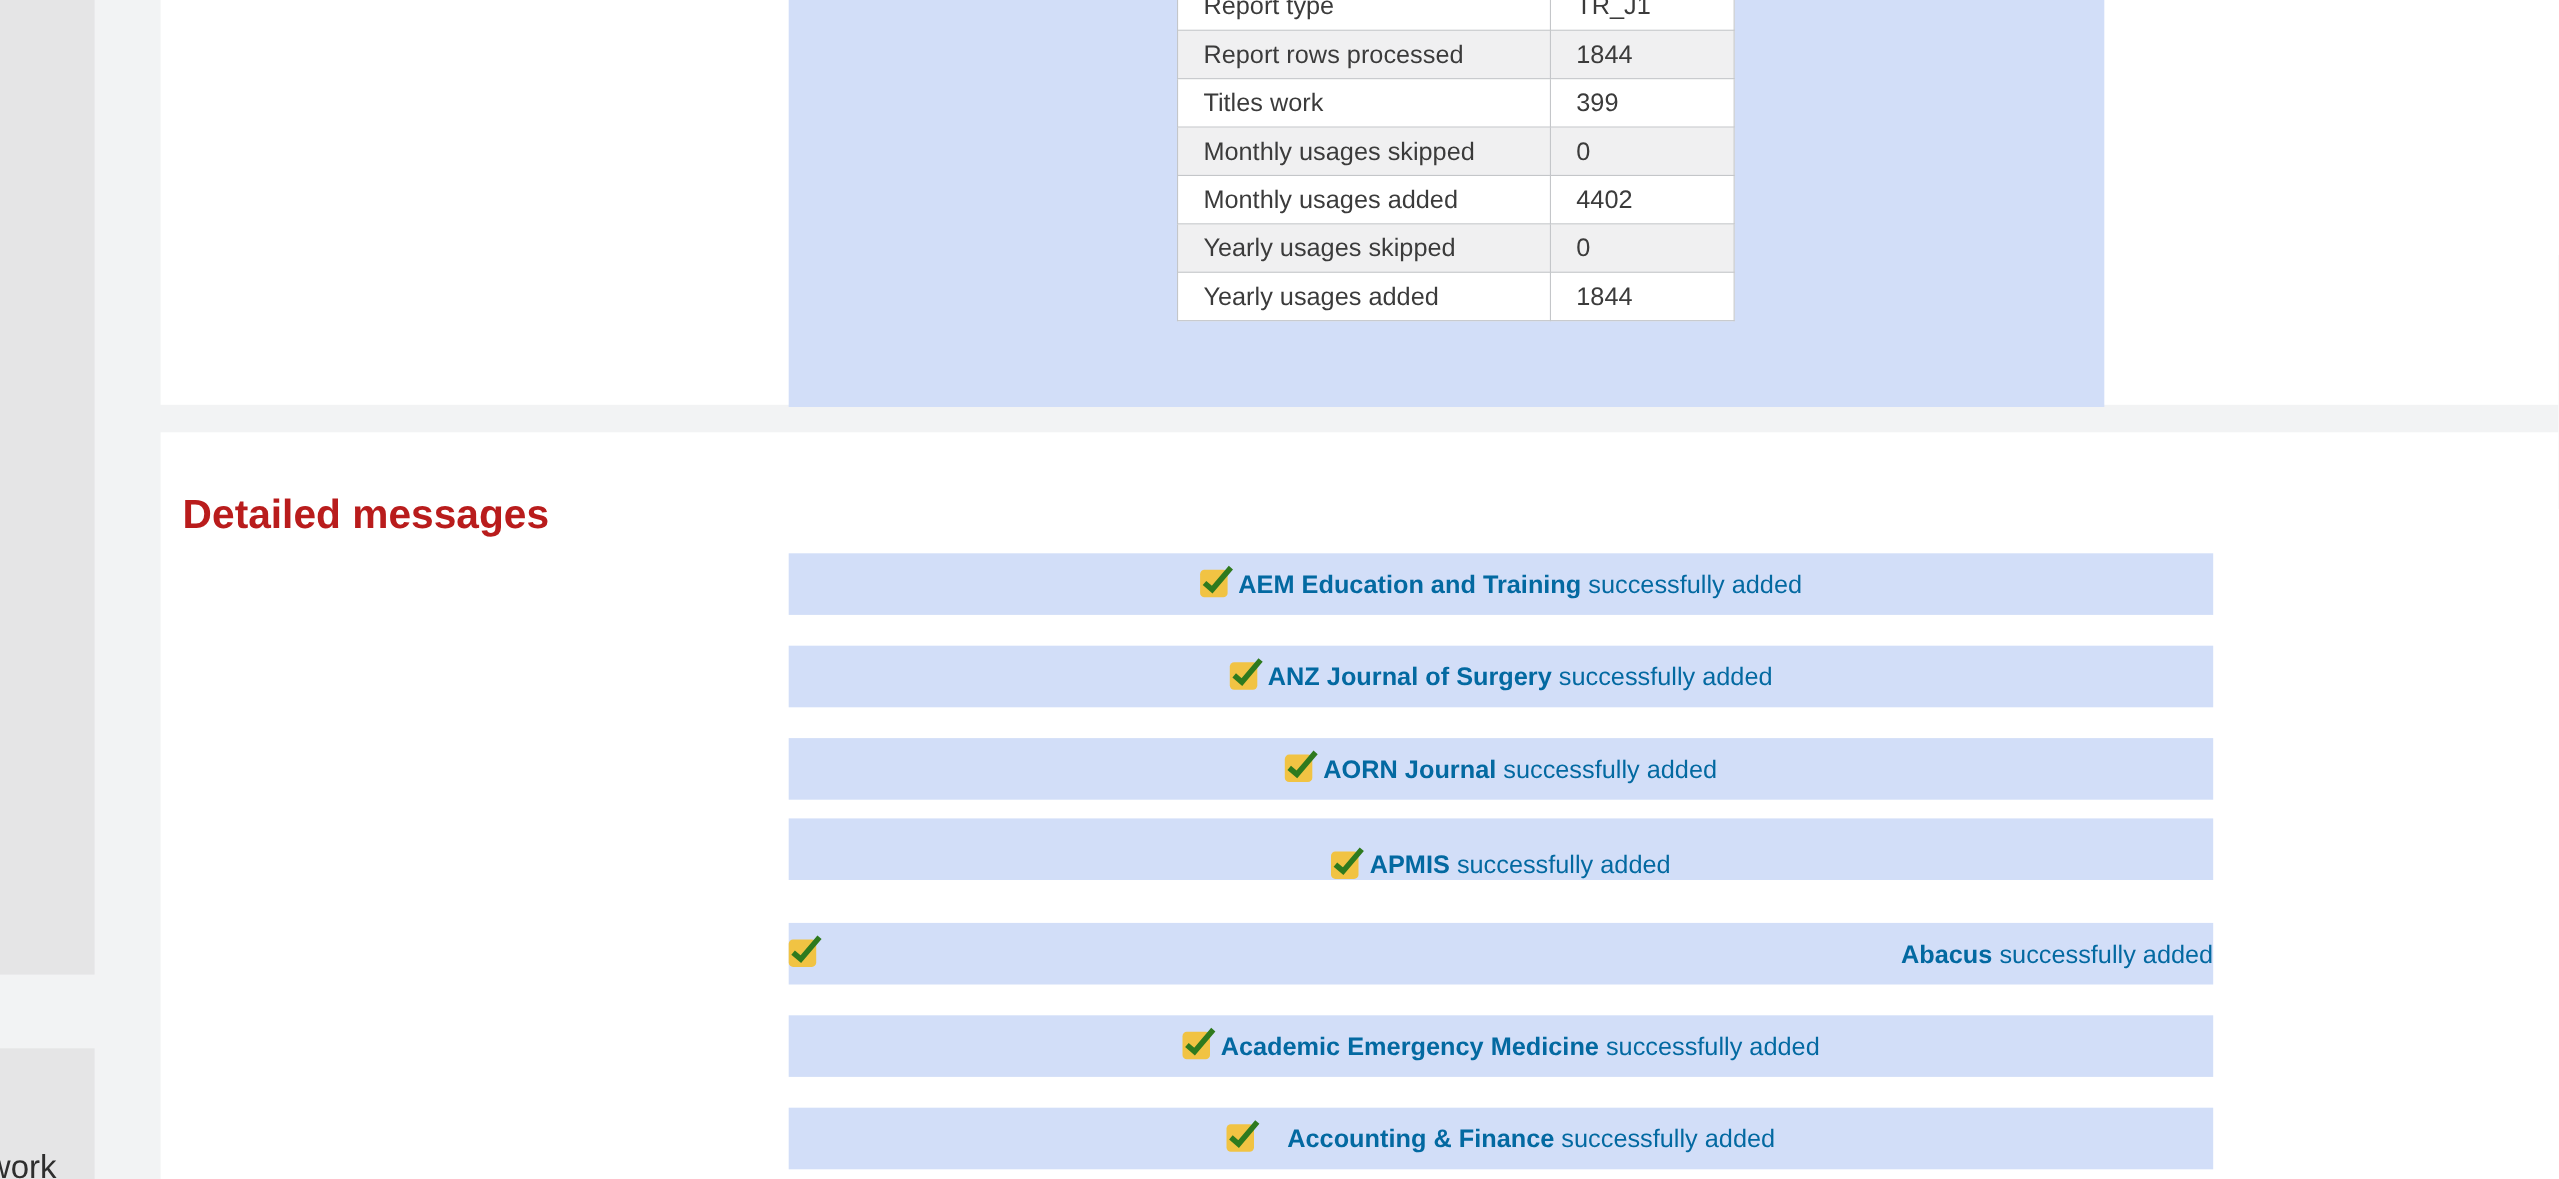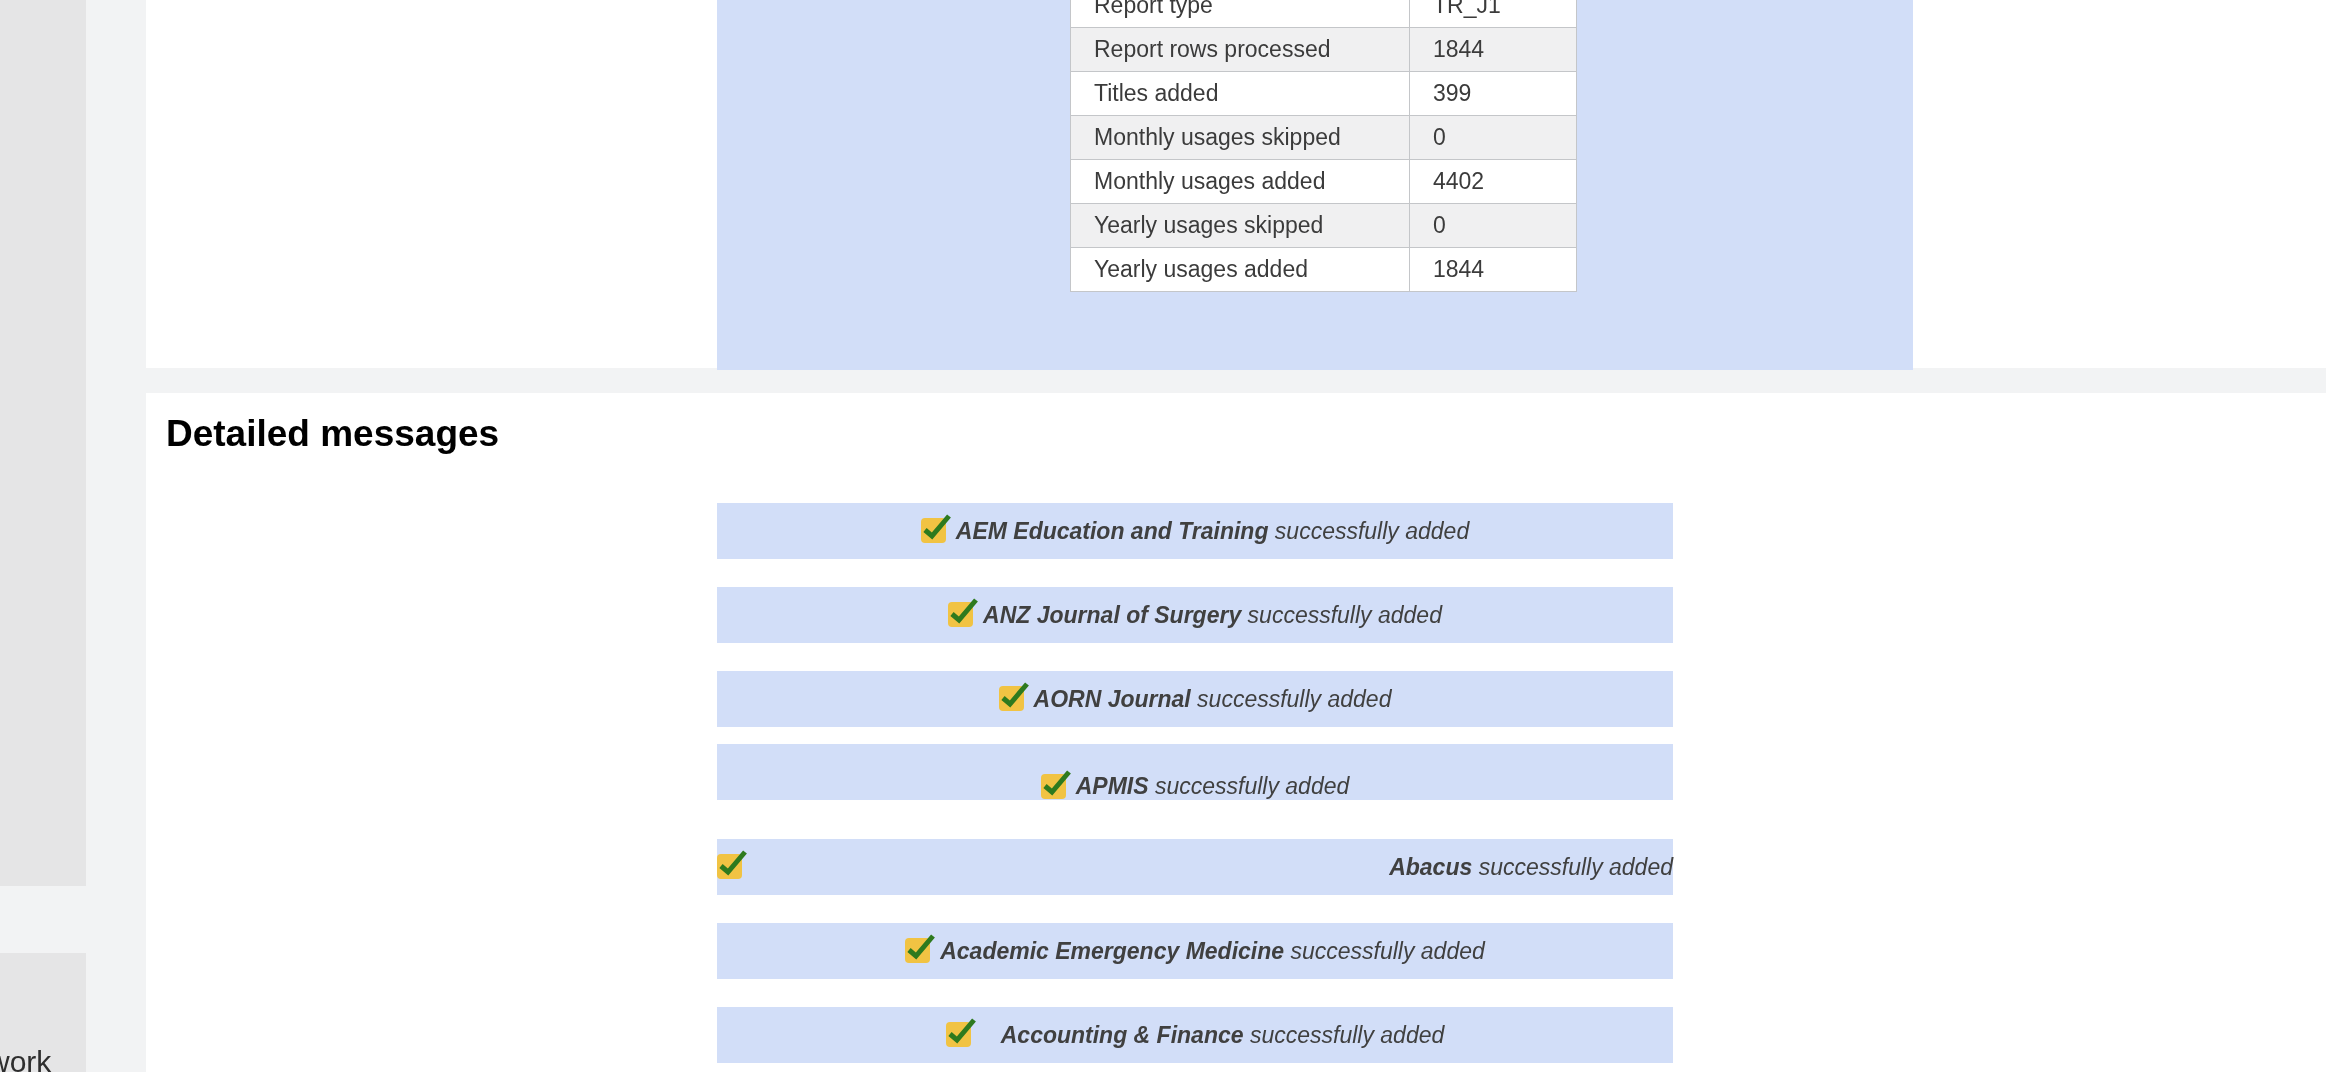--- a/index.html
+++ b/index.html
@@ -44,27 +44,27 @@
     height: 44px; border: 1px solid #c4c6c9;
     padding: 0 0 0 23px; vertical-align: middle;
     overflow: hidden; white-space: nowrap;
   }
   .summary-table tr:nth-child(even) td { background: #f0f0f1; }
   .col-label { width: 339px; }
   .col-value { width: 167px; }
 
   
   .section-heading {
-    position: absolute; left: 20px; top: 20px;
-    font-size: 37px; font-weight: bold; color: #000000;
+    position: absolute; left: 20px; top: 54px;
+    font-size: 37px; font-weight: bold; color: #b91c1c;
   }
   .message-bar {
-    position: absolute; left: 571px; width: 956px; height: 56px;
+    position: absolute; left: 571px; width: 1295px; height: 56px;
     display: flex; align-items: center; justify-content: center;
-    font-size: 23px; color: #404040; font-style: italic;
+    font-size: 23px; color: #0369a1;
   }
   .message-title { font-weight: bold; }
   .message-status { font-weight: normal; }
   .check-icon {
     position: relative; display: inline-block;
     width: 25px; height: 25px; margin-right: 10px;
     border-radius: 4px; flex: 0 0 auto;
     transform: translateY(-1px);
   }
   .check-icon svg { position: absolute; left: 1px; top: -4px; overflow: visible; }
@@ -84,21 +84,21 @@
       <tbody>
         <tr>
           <td class="col-label">Report type</td>
           <td class="col-value">TR_J1</td>
         </tr>
         <tr>
           <td class="col-label">Report rows processed</td>
           <td class="col-value">1844</td>
         </tr>
         <tr>
-          <td class="col-label">Titles added</td>
+          <td class="col-label">Titles work</td>
           <td class="col-value">399</td>
         </tr>
         <tr>
           <td class="col-label">Monthly usages skipped</td>
           <td class="col-value">0</td>
         </tr>
         <tr>
           <td class="col-label">Monthly usages added</td>
           <td class="col-value">4402</td>
         </tr>

